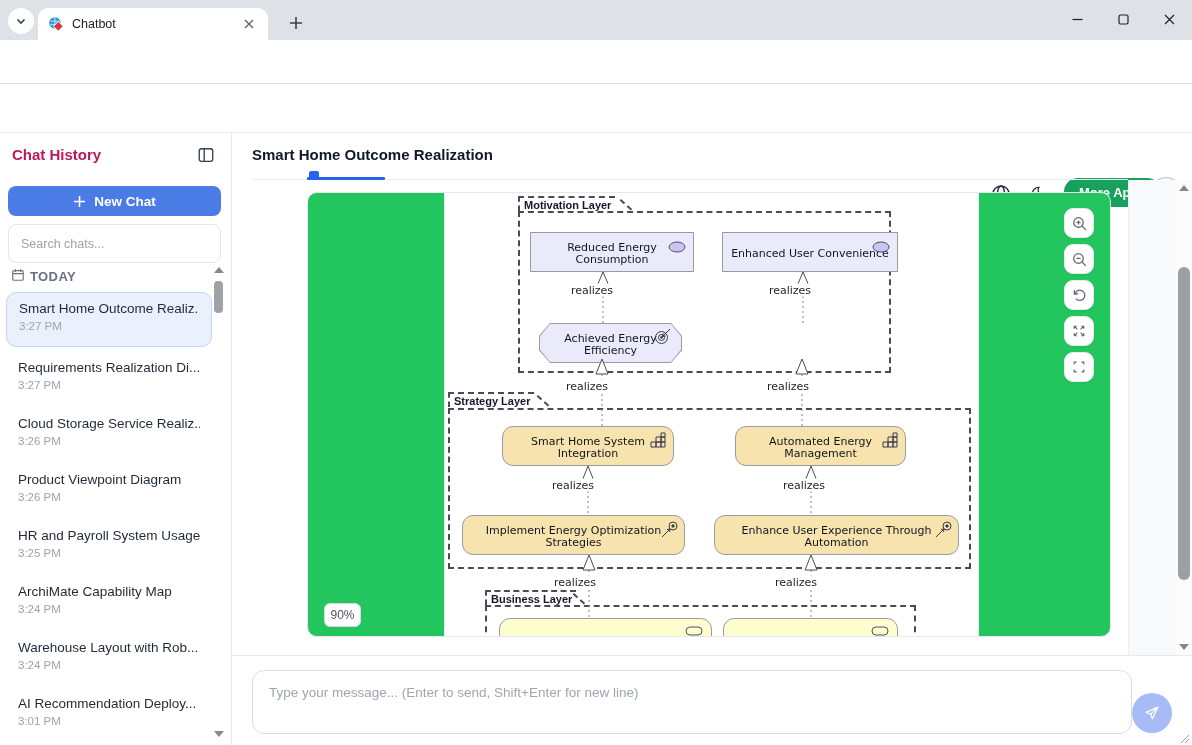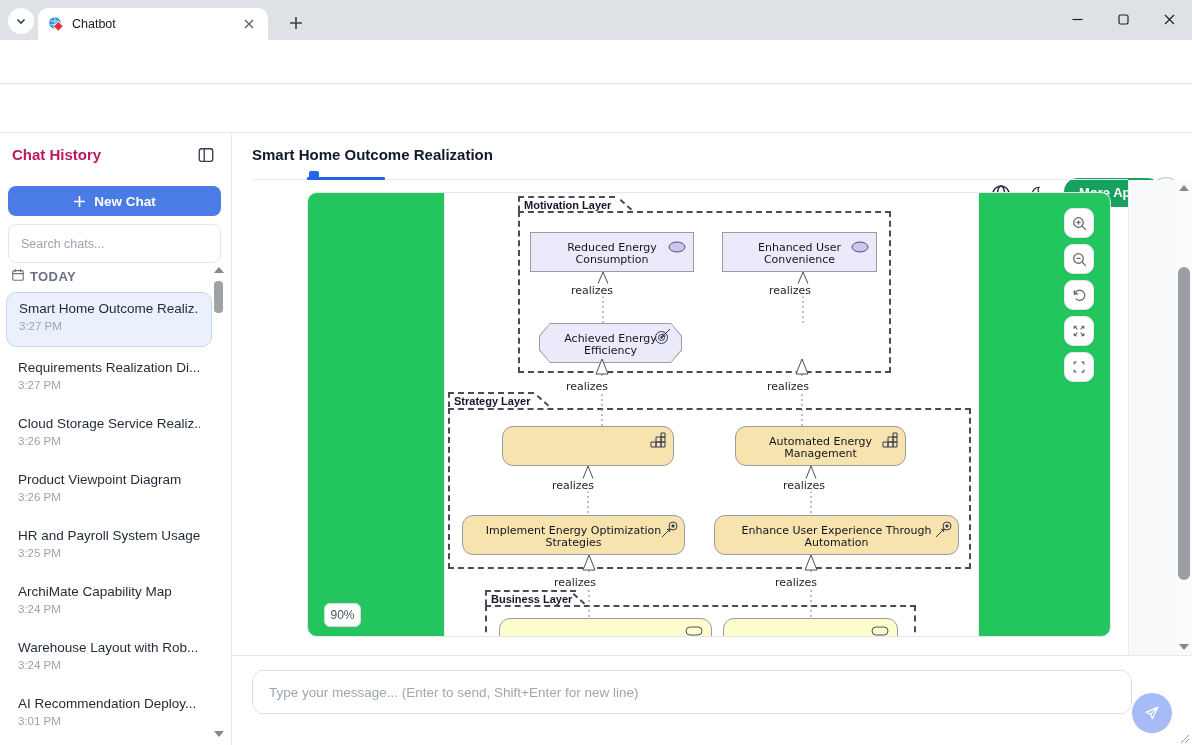--- a/index.html
+++ b/index.html
@@ -73,21 +73,21 @@
   .zbtn { left:756px; width:30px; height:30px; background:#fff; border:1px solid #E8EAEE; border-radius:9px; display:flex; align-items:center; justify-content:center; box-shadow:0 1px 2px rgba(0,0,0,.05); }
   .zoom-badge { left:16px; top:410px; width:37px; height:24px; background:#fff; border:1px solid #D8DADE; border-radius:6px; font-size:12px; color:#4B5563; display:flex; align-items:center; justify-content:center; }
 
   
   .gutter { left:1128px; top:180px; width:48px; height:475px; background:#F8F9FA; border-left:1px solid #ECEDEF; }
   .pagebar { left:1176px; top:180px; width:16px; height:475px; background:#FBFBFC; }
   .page-thumb { left:1178px; top:267px; width:12px; height:313px; background:#9B9EA3; border-radius:6px; }
 
   
   .composer { left:232px; top:655px; width:960px; height:90px; background:#fff; border-top:1px solid #E7E9EC; }
-  .msg-input { left:252px; top:670px; width:880px; height:44px; border:1px solid #D9DCE1; border-radius:12px; font-size:13.5px; font-family:inherit; color:#374151; padding:14px 16px; resize:none; outline:none; }
+  .msg-input { left:252px; top:670px; width:880px; height:64px; border:1px solid #D9DCE1; border-radius:12px; font-size:13.5px; font-family:inherit; color:#374151; padding:14px 16px; resize:none; outline:none; }
   .msg-input::placeholder { color:#9FA6B0; }
   .send-btn { left:1132px; top:693px; width:40px; height:40px; border-radius:50%; background:#A7BCF7; border:none; display:flex; align-items:center; justify-content:center; }
   .grip { left:1180px; top:734px; }
 </style>
 </head>
 <body>
 
 <div class="abs tabstrip">
   <div class="abs tab-chevron">
     <svg width="12" height="12" viewBox="0 0 12 12" fill="none" stroke="#3C4043" stroke-width="1.6">
@@ -308,40 +308,41 @@
   <div class="abs grp-label" style="left:177px;top:397px">Business Layer</div>
   <div class="abs grp-diag" style="left:266px;top:400px"></div>
   <div class="abs grp" style="left:177px;top:412px;width:431px;height:80px"></div>
 
   <div class="abs node rectnode mot" style="left:222px;top:39px;width:164px;height:40px">
     <span>Reduced Energy Consumption</span>
     <svg class="nicon" style="right:7px;top:8px" width="18" height="12" viewBox="0 0 18 12">
         <ellipse cx="9" cy="6" rx="8" ry="5" fill="#C9C5EF" stroke="#50506E"></ellipse>
       </svg>
   </div>
-  <div class="abs node rectnode mot" style="left:414px;top:39px;width:155px;height:40px">
+  <div class="abs node rectnode mot" style="left:414px;top:39px;width:176px;height:40px">
     <span>Enhanced User Convenience</span>
     <svg class="nicon" style="right:7px;top:8px" width="18" height="12" viewBox="0 0 18 12">
         <ellipse cx="9" cy="6" rx="8" ry="5" fill="#C9C5EF" stroke="#50506E"></ellipse>
       </svg>
   </div>
 
   <div class="abs oct-outer" style="left:231px;top:130px;width:143px;height:40px">
     <div class="oct-inner node" style="position:absolute">
       <span>Achieved Energy Efficiency</span>
       <svg class="nicon" style="right:10px;top:4px" width="17" height="17" viewBox="0 0 17 17" fill="none" stroke="#3A3A50">
           <circle cx="7.5" cy="9.5" r="6"></circle>
           <circle cx="7.5" cy="9.5" r="3"></circle>
           <circle cx="7.5" cy="9.5" r="0.9" fill="#3A3A50"></circle>
           <path d="M16 1L8.5 8.5M8.5 8.5l3.2-.6M8.5 8.5l.6-3.2"></path>
         </svg>
     </div>
   </div>
 
   <div class="abs node roundnode strat" style="left:194px;top:233px;width:172px;height:40px">
+    <span>Smart Home System Integration</span>
     <svg class="nicon" style="right:7px;top:5px" width="16" height="16" viewBox="0 0 16 16" fill="none" stroke="#3A3A50">
         <path d="M1 15v-5h5v5zM6 15v-5h5v5zM6 10V5h5v5zM11 15v-5h4v5zM11 10V5h4v5zM11 5V1h4v4z"></path>
       </svg>
   </div>
   <div class="abs node roundnode strat" style="left:427px;top:233px;width:171px;height:40px">
     <span>Automated Energy Management</span>
     <svg class="nicon" style="right:7px;top:5px" width="16" height="16" viewBox="0 0 16 16" fill="none" stroke="#3A3A50">
         <path d="M1 15v-5h5v5zM6 15v-5h5v5zM6 10V5h5v5zM11 15v-5h4v5zM11 10V5h4v5zM11 5V1h4v4z"></path>
       </svg>
   </div>

